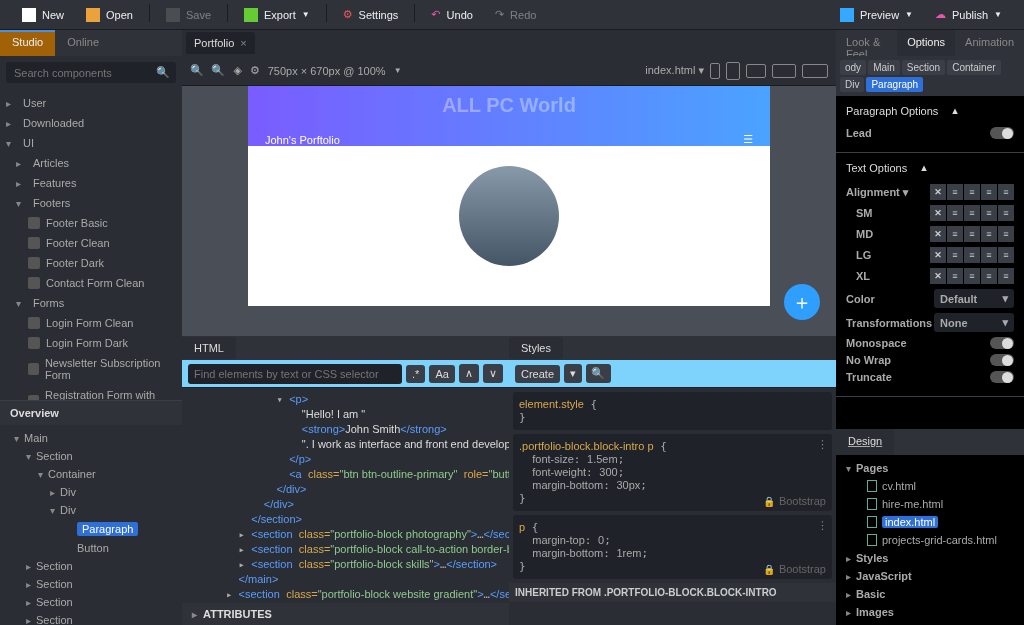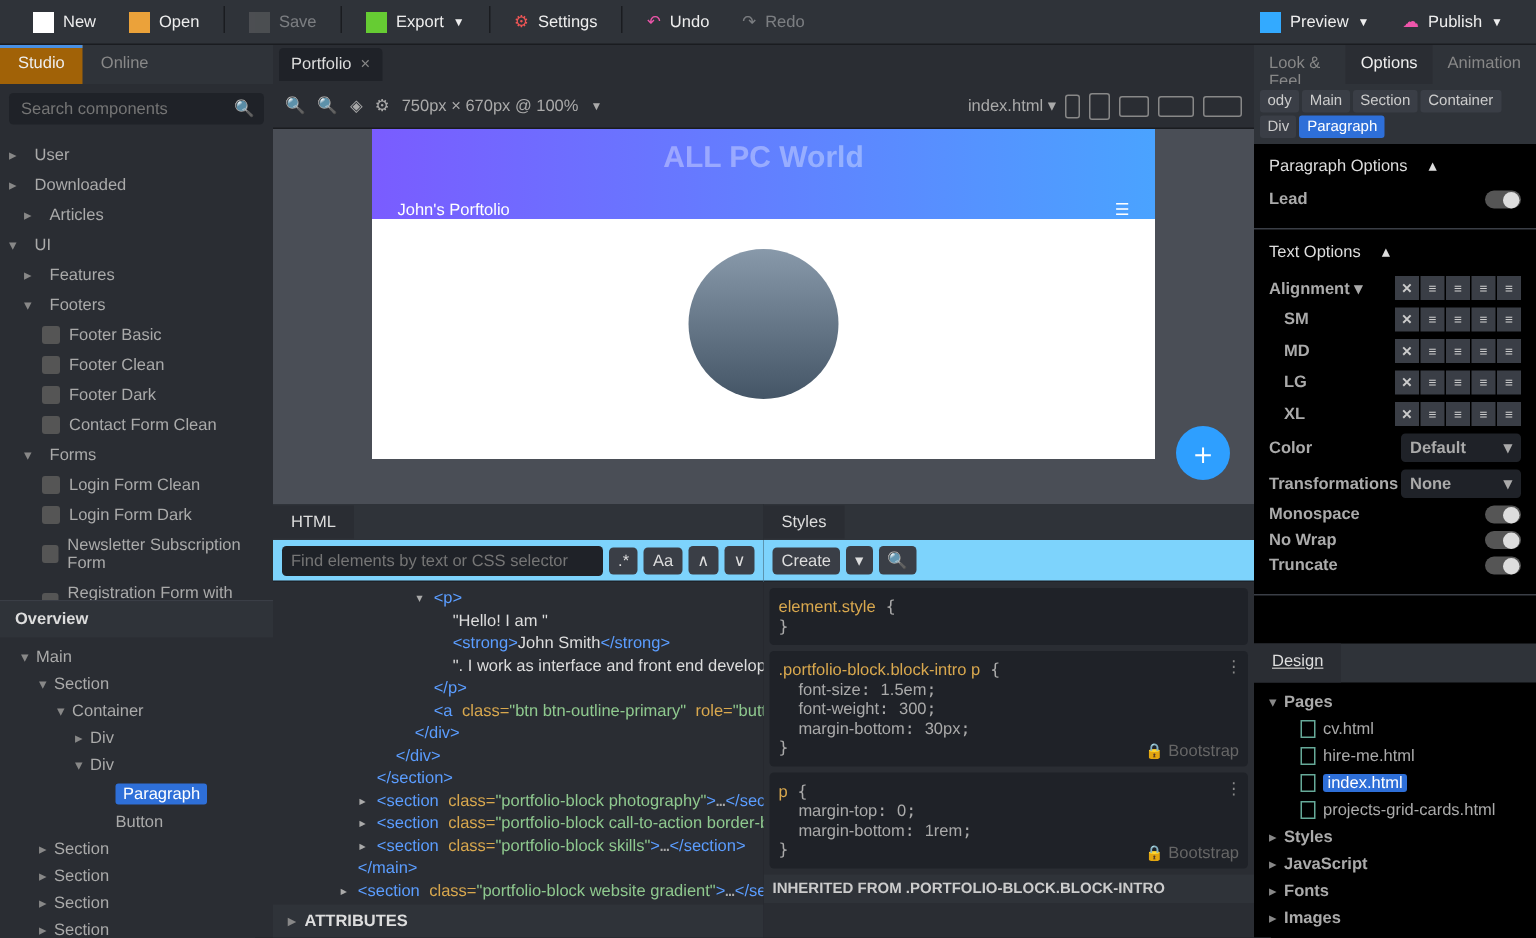--- a/index.html
+++ b/index.html
@@ -158,25 +158,25 @@
       <input placeholder="Search components" style="">
       <span>🔍</span>
     </div>
     <div class="comp-tree" id="comp-tree">
         <div class="tree-item parent">
           <span>User</span>
         </div>
         <div class="tree-item parent">
           <span>Downloaded</span>
         </div>
+        <div class="tree-item parent open">
+          <span>UI</span>
+        </div>
         <div class="tree-item parent indent1">
           <span>Articles</span>
-        </div>
-        <div class="tree-item parent open">
-          <span>UI</span>
         </div>
         <div class="tree-item parent indent1">
           <span>Features</span>
         </div>
         <div class="tree-item parent open indent1">
           <span>Footers</span>
         </div>
         <div class="tree-item indent1">
           <span class="leaf-icon"></span>
           <span>Footer Basic</span>
@@ -486,20 +486,20 @@
           <span class="file-icon"></span>
           <span class="nm">projects-grid-cards.html</span>
         </div>
         <div class="dt-item">
           <b>Styles</b>
         </div>
         <div class="dt-item">
           <b>JavaScript</b>
         </div>
         <div class="dt-item">
-          <b>Fonts</b>
+          <b>Basic</b>
         </div>
         <div class="dt-item">
           <b>Images</b>
         </div>
       </div>
   </div>
 </div>
 
 </body></html>

